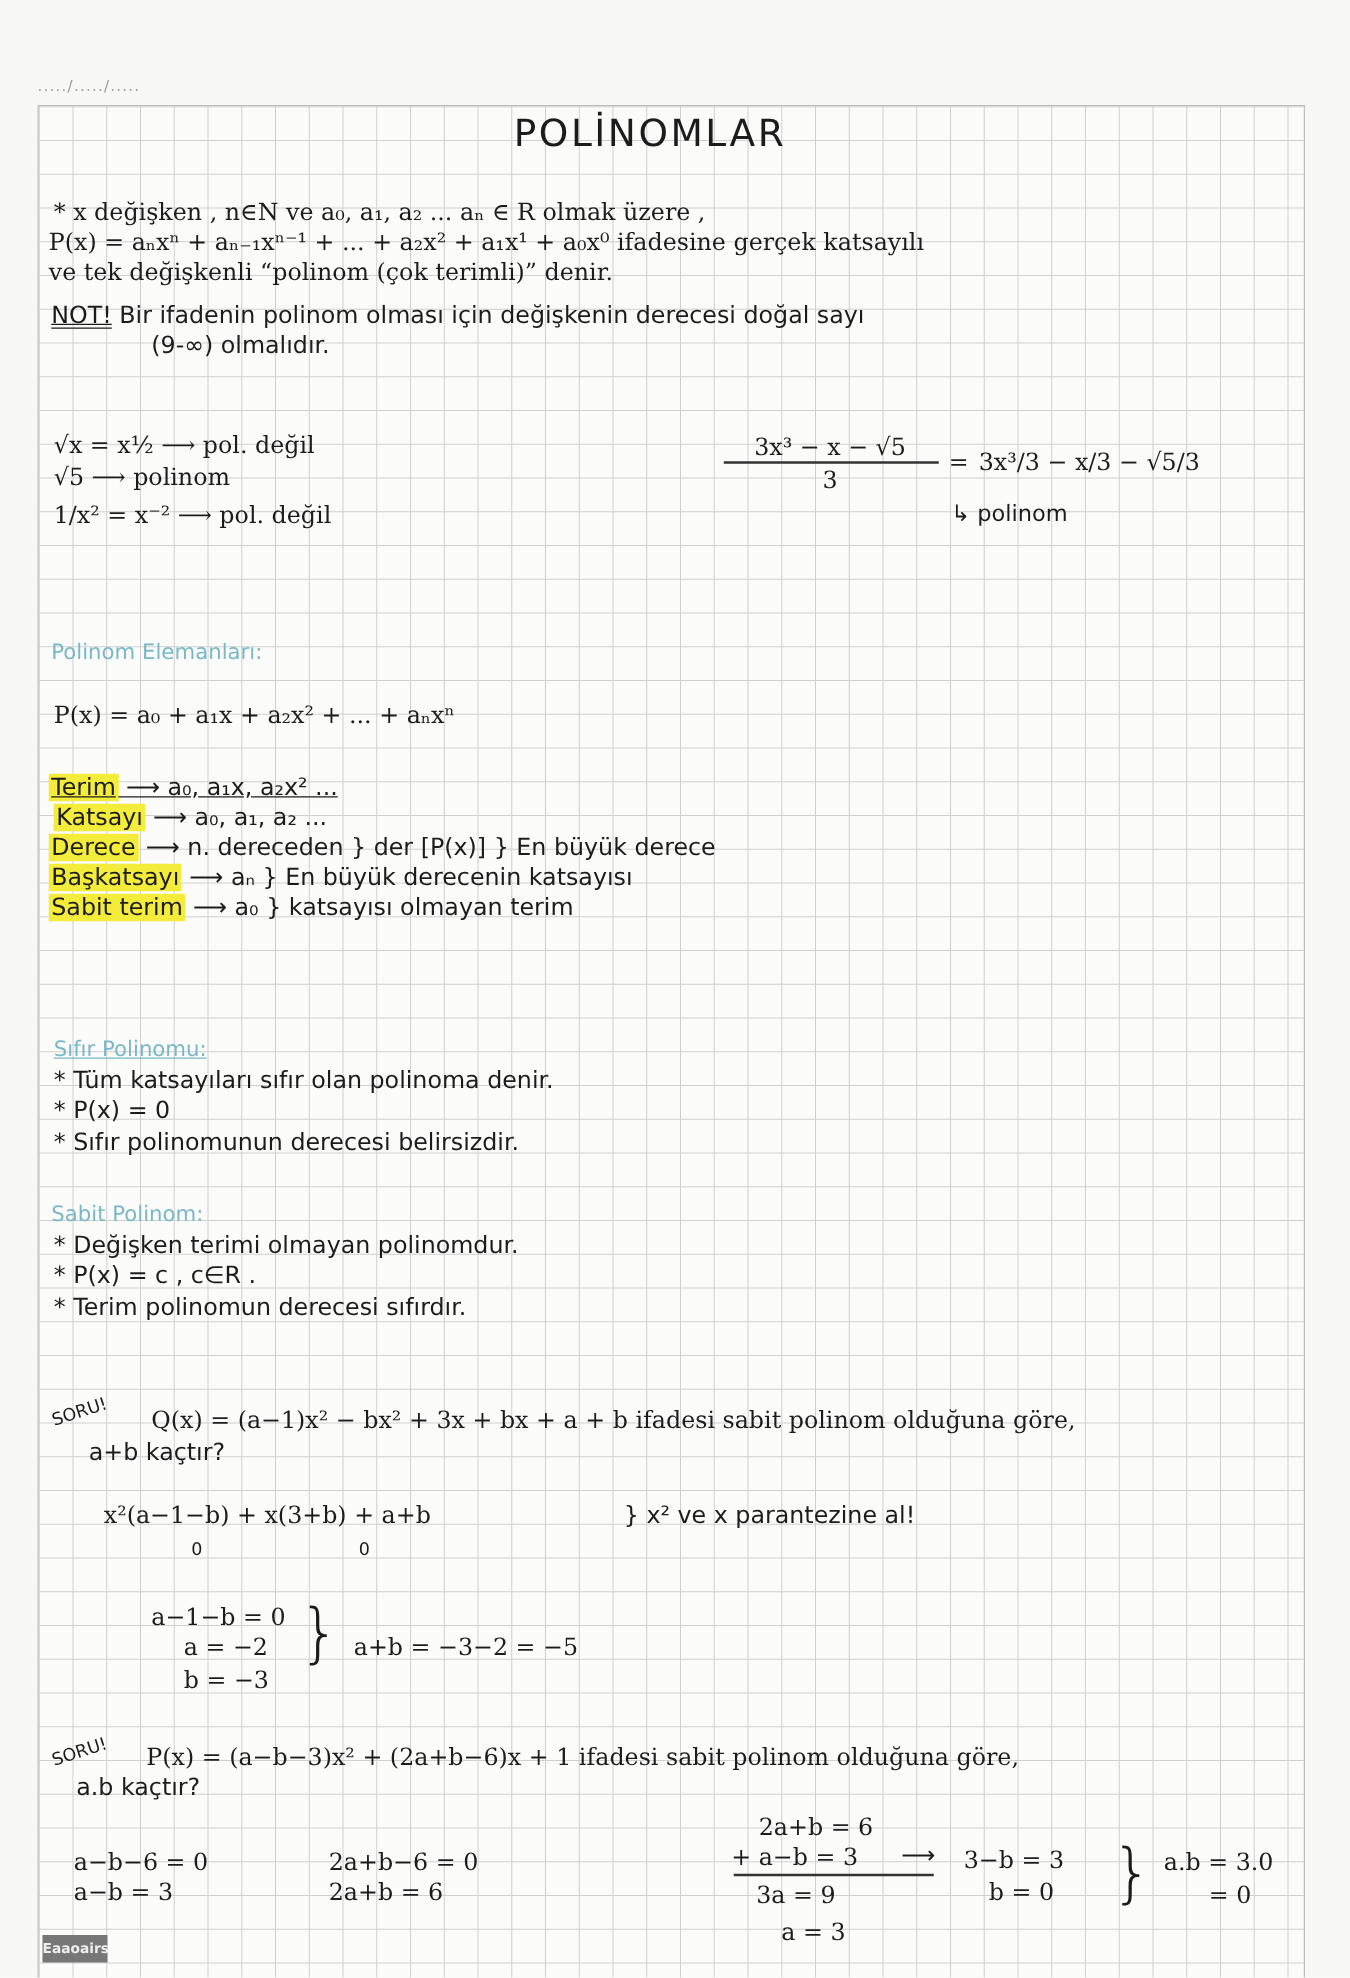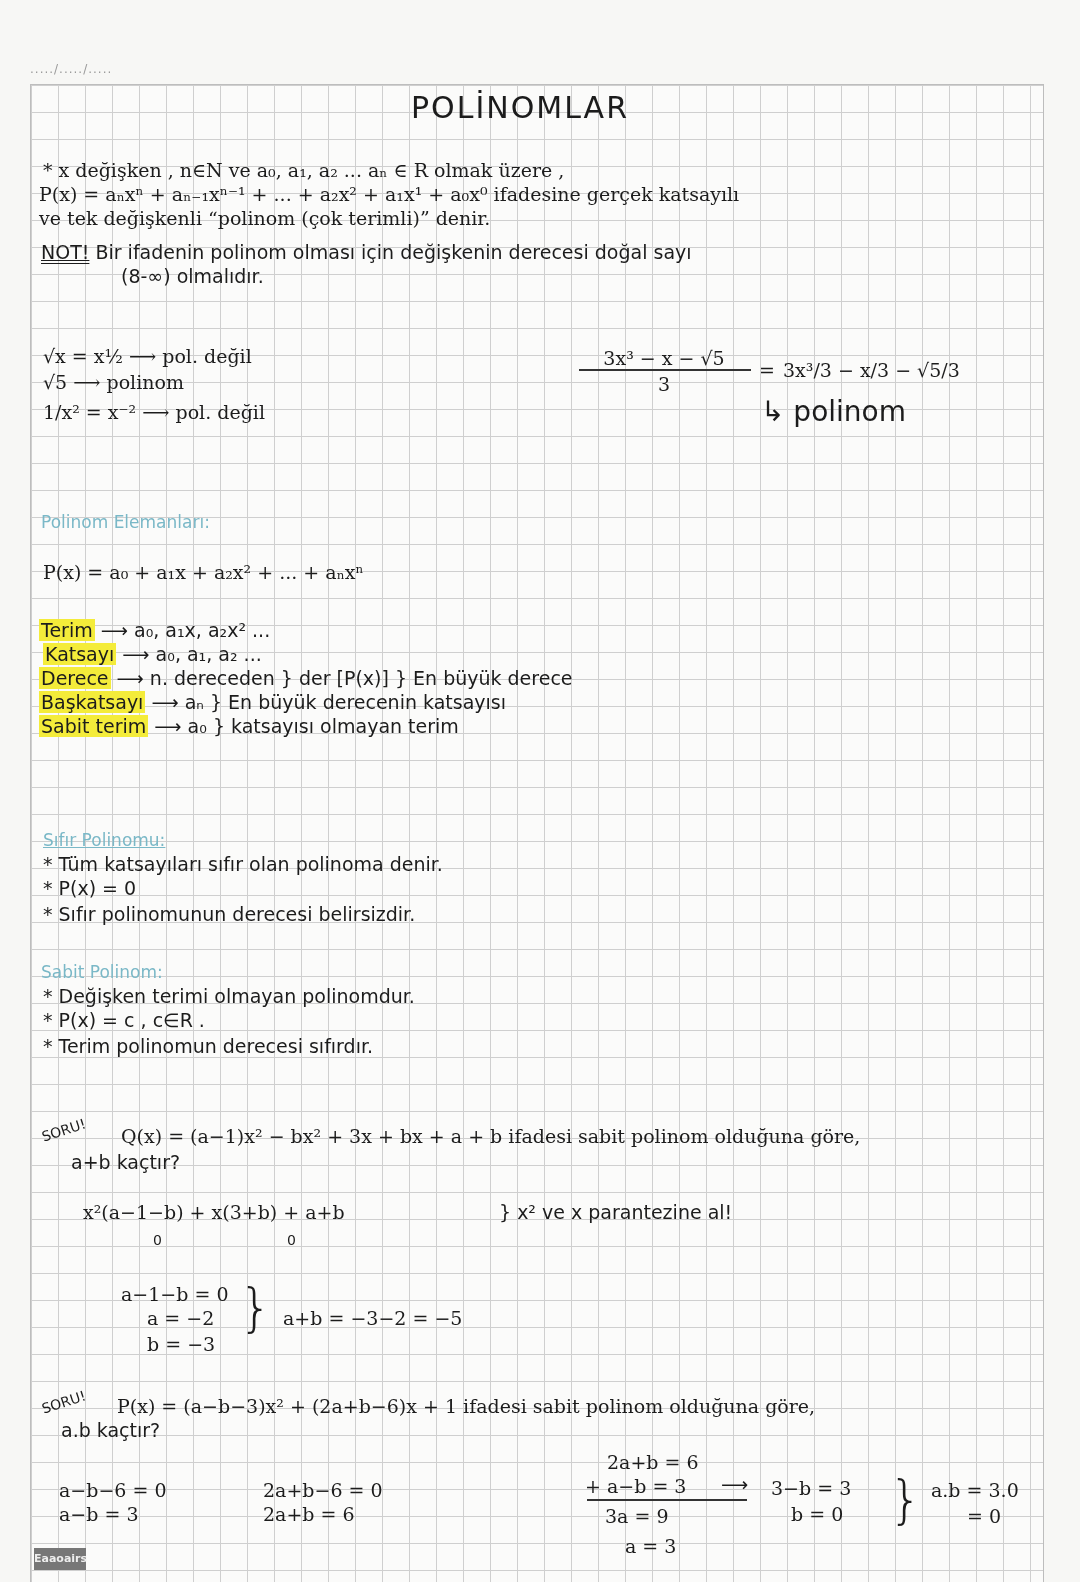--- a/index.html
+++ b/index.html
@@ -30,37 +30,37 @@
   <div class="t title" style="left:380px;top:12px;">POLİNOMLAR</div>
 
   <div class="t math" style="left:12px;top:74px;">* x değişken , n∈N ve a₀, a₁, a₂ ... aₙ ∈ R olmak üzere ,</div>
   <div class="t math" style="left:8px;top:98px;">P(x) = aₙxⁿ + aₙ₋₁xⁿ⁻¹ + ... + a₂x² + a₁x¹ + a₀x⁰  ifadesine gerçek katsayılı</div>
   <div class="t math" style="left:8px;top:122px;">ve tek değişkenli “polinom (çok terimli)” denir.</div>
 
   <div class="t" style="left:10px;top:156px;">
     <span style="text-decoration:underline double;">NOT!</span>
     <span>Bir ifadenin polinom olması için değişkenin derecesi doğal sayı</span>
   </div>
-  <div class="t" style="left:90px;top:180px;">(8-∞) olmalıdır.</div>
+  <div class="t" style="left:90px;top:180px;">(9-∞) olmalıdır.</div>
 
   <div class="t math" style="left:12px;top:260px;">√x  =  x½  ⟶ pol. değil</div>
   <div class="t math" style="left:12px;top:286px;">√5  ⟶ polinom</div>
   <div class="t math" style="left:12px;top:316px;">1/x²  =  x⁻²  ⟶ pol. değil</div>
 
   <div class="t math" style="left:548px;top:262px;text-align:center;width:170px;">3x³ − x − √5</div>
   <div style="position:absolute;left:548px;top:284px;width:172px;height:2px;background:#333;"></div>
   <div class="t math" style="left:548px;top:288px;text-align:center;width:170px;">3</div>
   <div class="t math" style="left:728px;top:274px;">=</div>
   <div class="t math" style="left:752px;top:274px;">3x³/3 − x/3 − √5/3</div>
-  <div class="t" style="left:730px;top:316px;font-size:28px;">↳ polinom</div>
+  <div class="t" style="left:730px;top:316px;font-size:18px;">↳ polinom</div>
 
   <div class="t section" style="left:10px;top:426px;">Polinom Elemanları:</div>
   <div class="t math" style="left:12px;top:476px;">P(x) = a₀ + a₁x + a₂x² + ... + aₙxⁿ</div>
 
-  <div class="t" style="left:8px;top:534px;">
+  <div class="t" style="left:8px;top:534px;text-decoration:underline;">
     <span class="hl">Terim</span>
     <span>⟶ a₀, a₁x, a₂x² ...</span>
   </div>
   <div class="t" style="left:12px;top:558px;">
     <span class="hl">Katsayı</span>
     <span>⟶ a₀, a₁, a₂ ...</span>
   </div>
   <div class="t" style="left:8px;top:582px;">
     <span class="hl">Derece</span>
     <span>⟶ n. dereceden  } der [P(x)] } En büyük derece</span>

